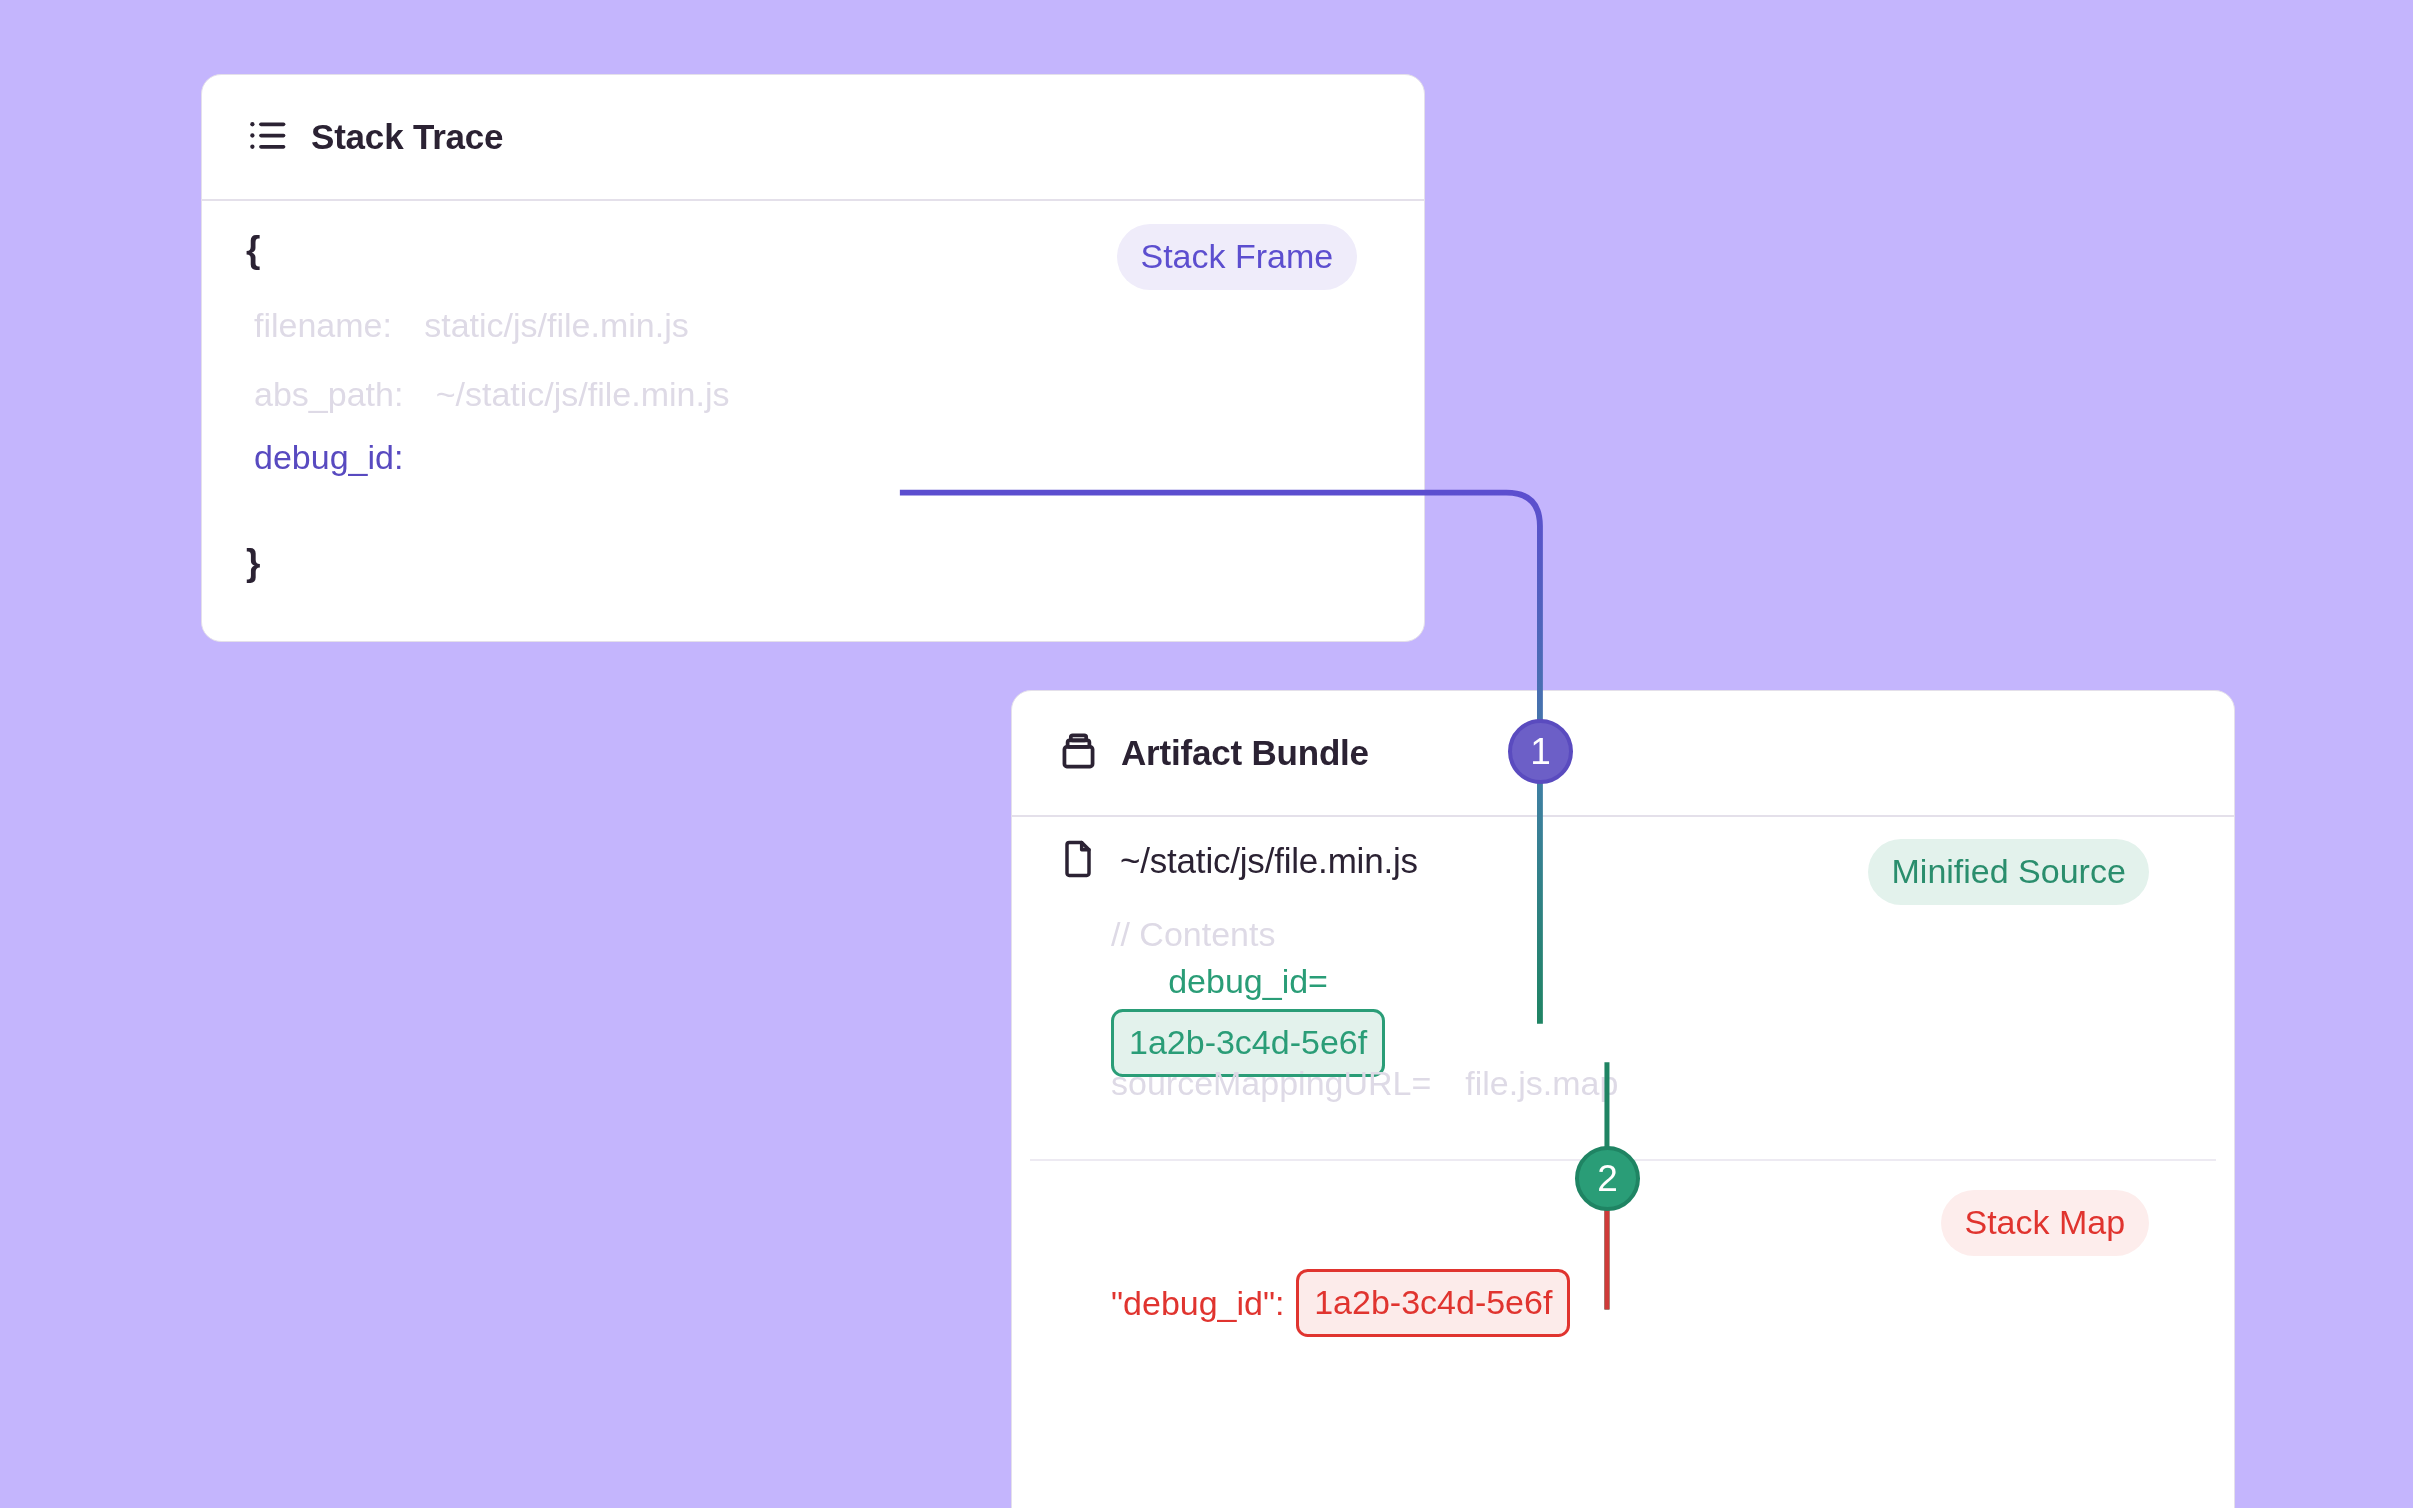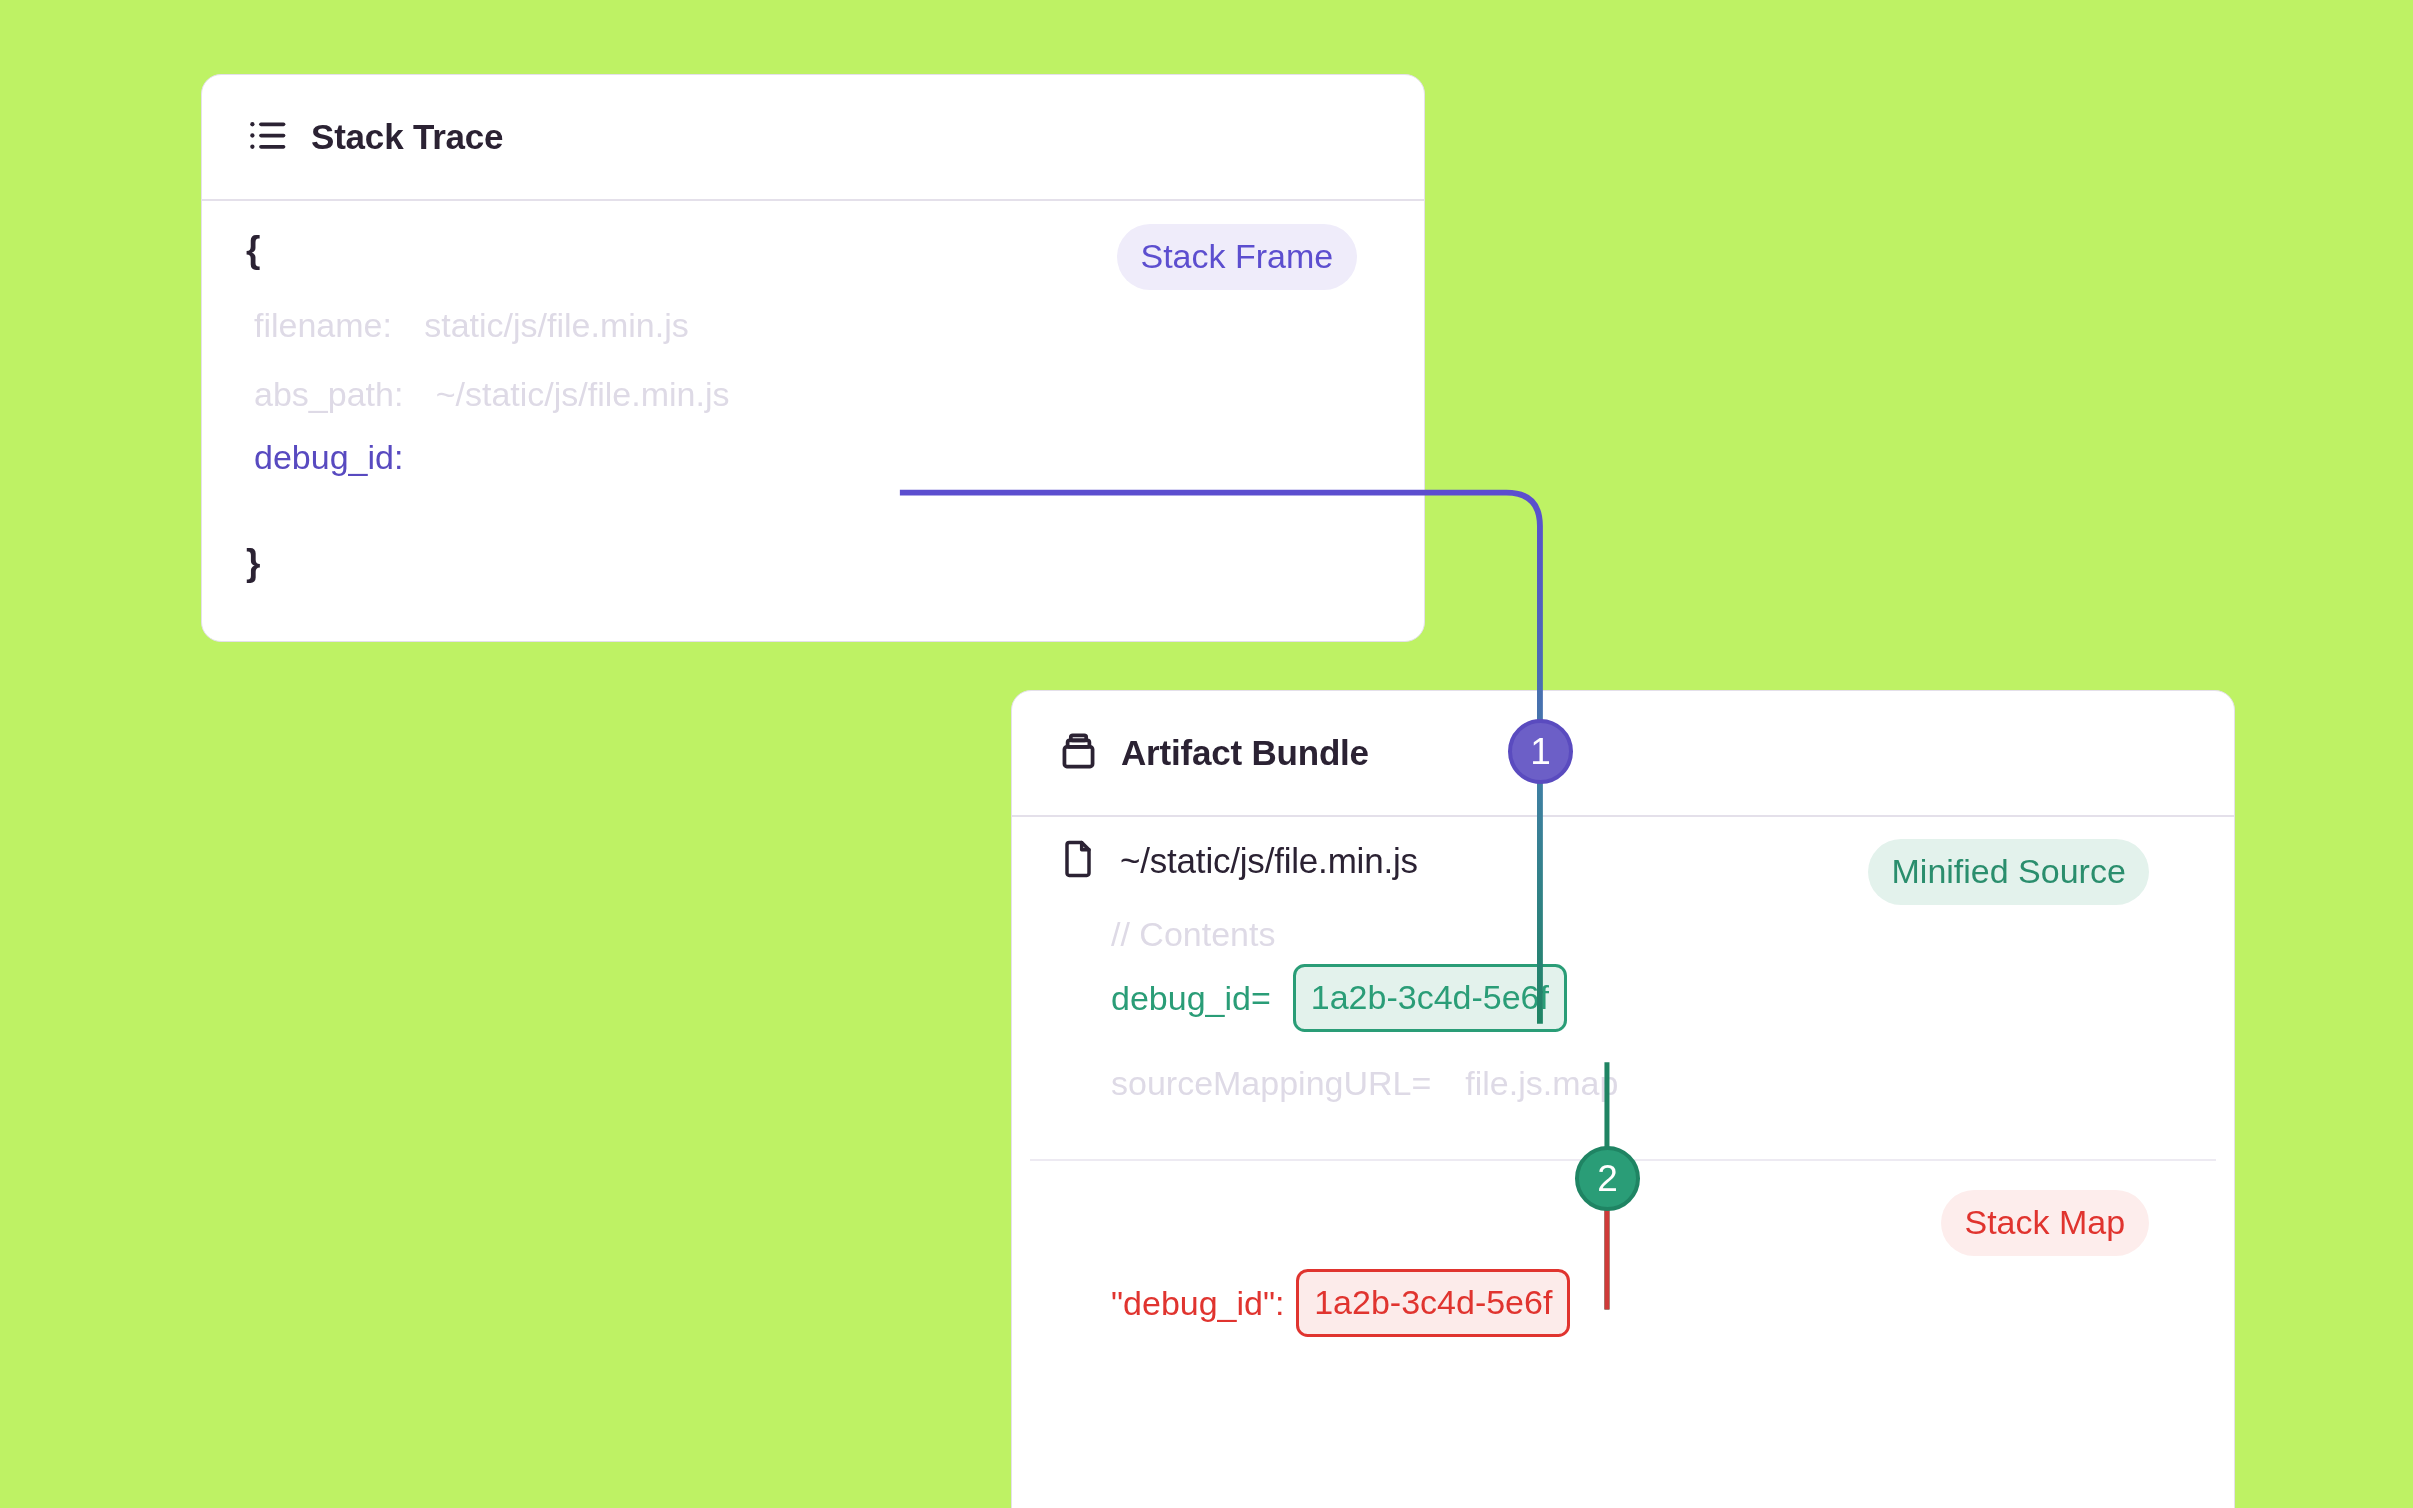--- a/index.html
+++ b/index.html
@@ -12,21 +12,21 @@
     height: 1508px;
     position: relative;
     overflow: hidden;
     font-family: "Liberation Sans", sans-serif;
     -webkit-font-smoothing: antialiased;
   }
 
   #stage {
     position: absolute;
     inset: 0;
-    background: #bef264;
+    background: #c4b5fd;
   }
 
   
   .card {
     position: absolute;
     background: #FFFFFF;
     border: 1.7px solid #E4E0EA;
     border-radius: 20px;
     box-sizing: border-box;
     overflow: hidden;
@@ -278,21 +278,21 @@
           </svg>
         </span>
         <span class="file-name">~/static/js/file.min.js</span>
       </div>
       <span class="pill pill-green" style="left:856px; top:23.5px;">Minified Source</span>
 
       <div class="code-line" style="left:99px; top:102px;">
         <span class="muted-key">// Contents</span>
       </div>
 
-      <div class="code-line" style="left:99px; top:149px; display:flex; align-items:center; gap:22px;">
+      <div class="code-line" style="left:99px; top:149px; display:flex; align-items:center; gap:11px;flex-direction:column;">
         <span class="kv-green-key">debug_id=</span>
         <span class="chip chip-green">1a2b-3c4d-5e6f</span>
       </div>
 
       <div class="code-line" style="left:99px; top:251px;">
         <span class="muted-key">sourceMappingURL=</span>
         <span style="display:inline-block;width:15px"></span>
         <span class="muted-val">file.js.map</span>
       </div>
 

